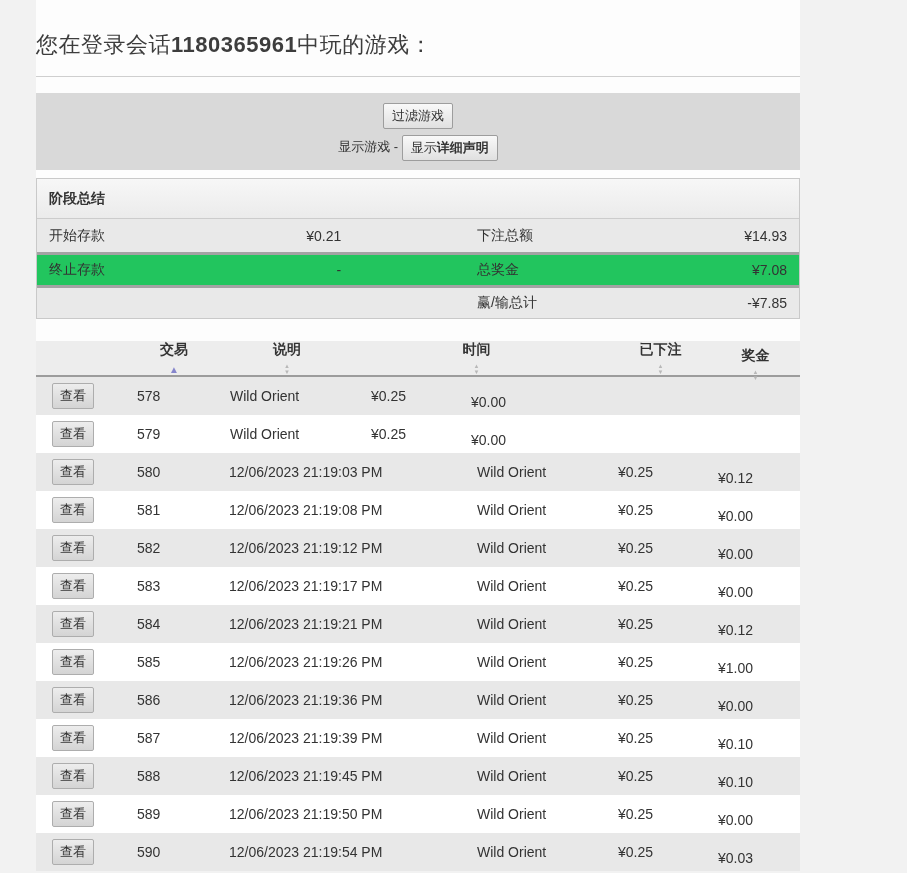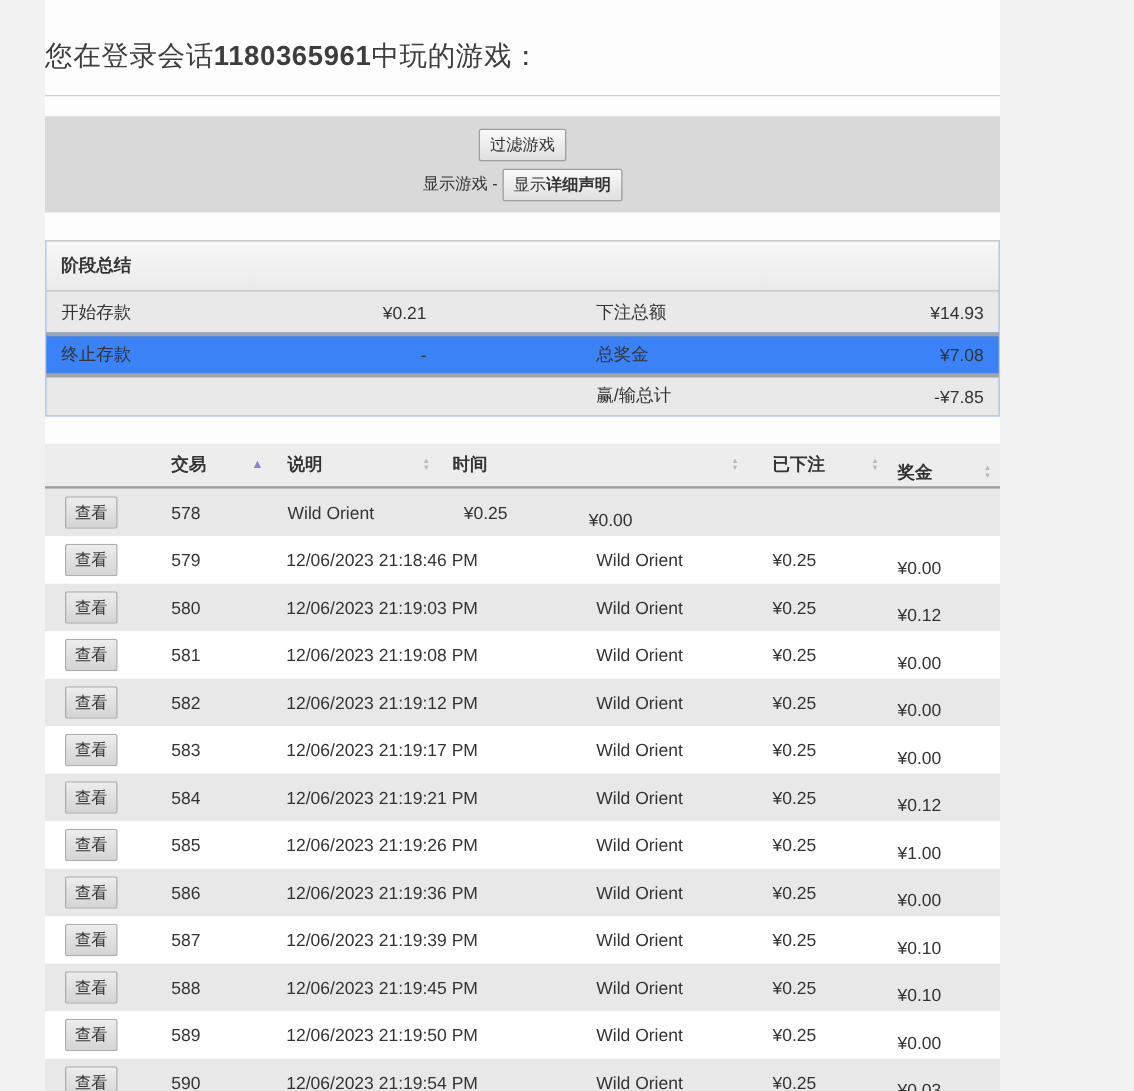--- a/index.html
+++ b/index.html
@@ -45,23 +45,23 @@
     border-radius: 2px;
     padding: 3px 8px;
     font-size: 13px;
     font-family: inherit;
     color: #333;
     cursor: pointer;
     vertical-align: middle;
   }
   
   .summary {
-    margin-top: 22px;
+    margin-top: 8px;
     border: 1px solid #c9c9c9;
-    background: #3b82f6;
+    background: #22c55e;
   }
   .summary-title {
     padding: 11px 12px 10px;
     font-size: 14px;
     font-weight: bold;
     color: #333;
     background: linear-gradient(#f7f7f7, #ebebeb);
     border-bottom: 1px solid #cccccc;
   }
   .srow {
@@ -89,20 +89,21 @@
     font-weight: bold;
     color: #333;
   }
   .hcell {
     display: flex;
     align-items: center;
     justify-content: space-between;
     height: 100%;
     padding-right: 7px;
     cursor: pointer;
+    flex-direction: column;
   }
   .arrow-active {
     font-size: 10px;
     color: #8585cc;
     line-height: 10px;
   }
   .arrow-pair {
     display: inline-flex;
     flex-direction: column;
     font-size: 6px;
@@ -225,21 +226,20 @@
     <div class="cell c0"><button class="view-btn">查看</button></div>
     <div class="cell c1">578</div>
     <div class="cell c3">Wild Orient</div>
     <div class="cell c4">¥0.25</div>
     <div class="cell c5">¥0.00</div>
   </div>
 
   <div class="grow">
     <div class="cell c0"><button class="view-btn">查看</button></div>
     <div class="cell c1">579</div>
-    <div class="cell c2">12/06/2023 21:18:46 PM</div>
     <div class="cell c3">Wild Orient</div>
     <div class="cell c4">¥0.25</div>
     <div class="cell c5">¥0.00</div>
   </div>
 
   <div class="grow alt">
     <div class="cell c0"><button class="view-btn">查看</button></div>
     <div class="cell c1">580</div>
     <div class="cell c2">12/06/2023 21:19:03 PM</div>
     <div class="cell c3">Wild Orient</div>

